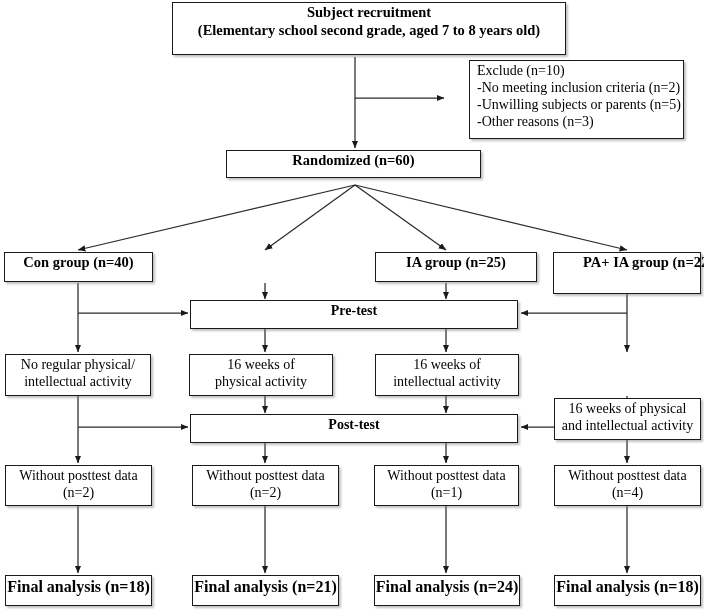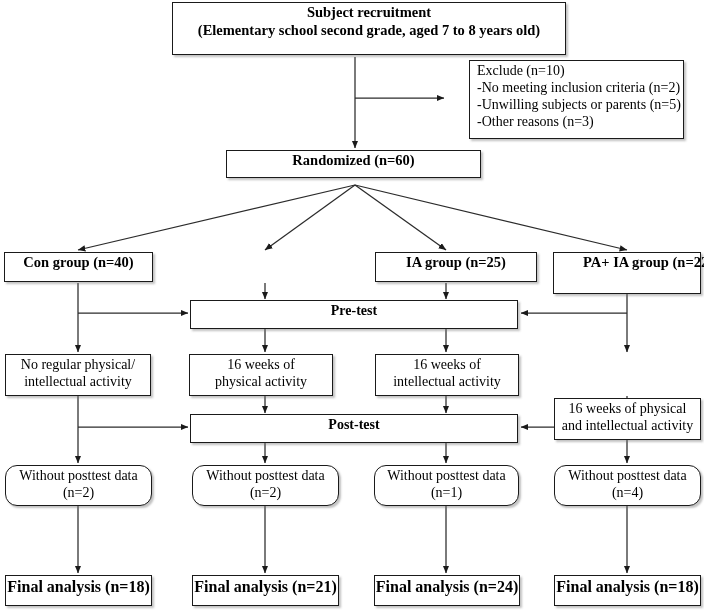--- a/index.html
+++ b/index.html
@@ -49,21 +49,21 @@
     height: 611px;
     pointer-events: none;
   }
   
   .fs-title   { font-size: 14.5px; }
   .fs-exclude { font-size: 14px; }
   .fs-rand    { font-size: 14.5px; }
   .fs-group   { font-size: 14.5px; }
   .fs-bar     { font-size: 14px; }
   .fs-interv  { font-size: 14px; }
-  .fs-drop    { font-size: 14px; border-radius: 12px; }
+  .fs-drop    { font-size: 14px; }
   .fs-final   { font-size: 16px; }
 </style>
 </head>
 <body>
 
 <div id="canvas">
 
   <svg id="svg-layer" viewBox="0 0 704 611">
     <defs>
       <marker id="arw" markerWidth="9" markerHeight="9" refX="7.4" refY="3.2" orient="auto" markerUnits="userSpaceOnUse">

